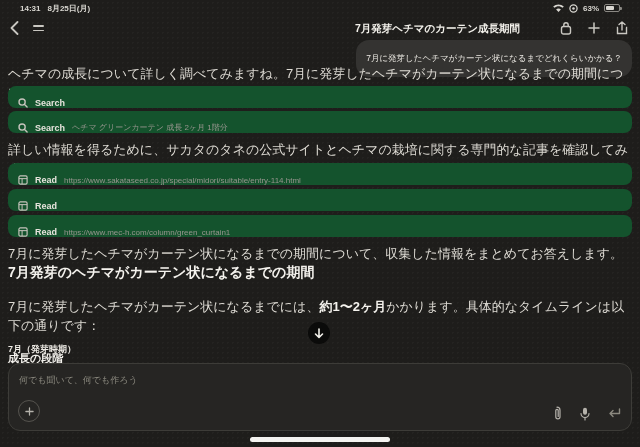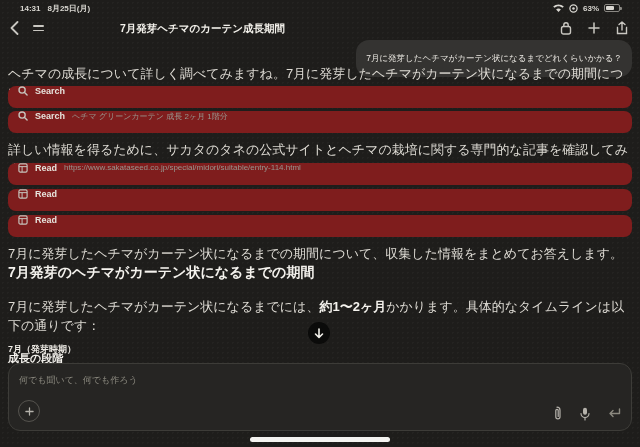--- a/index.html
+++ b/index.html
@@ -25,21 +25,21 @@
   .status-left { display:flex; gap:7px; align-items:center; }
   .status-right { display:flex; gap:5px; align-items:center; }
   .batt { position:relative; width:16px; height:8px; border:1px solid #8a8883; border-radius:2px; }
   .batt::before { content:""; position:absolute; left:1px; top:1px; bottom:1px; width:60%; background:#d9d7d1; border-radius:1px; }
   .batt::after { content:""; position:absolute; right:-3px; top:2px; width:2px; height:3px; background:#8a8883; border-radius:0 1px 1px 0; }
   
   .navbar { position:absolute; top:18px; left:0; right:0; height:26px; }
   .nav-left { position:absolute; left:10px; top:3px; display:flex; gap:14px; align-items:center; }
   .nav-title {
     position:absolute; left:120px; right:120px; top:4px;
-    text-align:left; font-size:10.5px; font-weight:bold; color:#f2f0ea;
+    text-align:right; font-size:10.5px; font-weight:bold; color:#f2f0ea;
     white-space:nowrap; overflow:hidden;
   }
   .nav-right { position:absolute; right:12px; top:3px; display:flex; gap:16px; align-items:center; }
   .icon-btn { background:none; border:none; padding:0; cursor:pointer; display:flex; align-items:center; }
   .menu-bars { display:flex; flex-direction:column; gap:3px; }
   .menu-bars i { display:block; width:11px; height:1.6px; background:#c9c7c1; border-radius:1px; }
   
   .bubble {
     position:absolute; top:40px; right:8px;
     background:#343331; color:#ece9e3;
@@ -52,22 +52,22 @@
   .p2 { top:141px; }
   .p3 { top:245px; }
   .h2 { position:absolute; left:8px; top:264px; font-size:14px; font-weight:bold; color:#f4f2ed; }
   .p4 { top:298px; }
   .p4 b { color:#f4f2ed; }
   .h3 { position:absolute; left:8px; top:318px; font-size:11px; font-weight:bold; color:#f4f2ed;margin-top:33px; }
   .h4 { position:absolute; left:8px; top:343px; font-size:9px; font-weight:bold; color:#eeebe5; }
   
   .tool-row {
     position:absolute; left:8px; right:8px; height:22px;
-    background:#7f1d1d; border-radius:8px;
-    display:flex; align-items:flex-start; gap:7px; padding:0 10px;
+    background:#14532d; border-radius:8px;
+    display:flex; align-items:flex-end; gap:7px; padding:0 10px;
     cursor:pointer;
   }
   .tool-row .label { font-size:9px; font-weight:bold; color:#e6e3dc; }
   .tool-row .detail { font-size:8px; color:#97958e; white-space:nowrap; overflow:hidden; }
   .sr1 { top:86px; } .sr2 { top:111px; }
   .rr1 { top:163px; } .rr2 { top:189px; } .rr3 { top:215px; }
   
   .scroll-fab {
     position:absolute; left:308px; top:322px; width:22px; height:22px;
     border-radius:50%; background:#0b0b0a; border:none; cursor:pointer;
@@ -198,20 +198,21 @@
       <path d="M1 4h9M4.5 4v6" stroke="#c6c3bc" stroke-width="1.1"></path>
     </svg>
   <span class="label">Read</span>
 </div>
 <div class="tool-row rr3">
   <svg width="10" height="10" viewBox="0 0 11 11">
       <rect x="1" y="1" width="9" height="9" rx="1.5" fill="none" stroke="#c6c3bc" stroke-width="1.3"></rect>
       <path d="M1 4h9M4.5 4v6" stroke="#c6c3bc" stroke-width="1.1"></path>
     </svg>
   <span class="label">Read</span>
+  <span class="detail">https://www.mec-h.com/column/green_curtain1</span>
 </div>
 
 <p class="para p3">7月に発芽したヘチマがカーテン状になるまでの期間について、収集した情報をまとめてお答えします。</p>
 
 <h2 class="h2">7月発芽のヘチマがカーテン状になるまでの期間</h2>
 
 <p class="para p4"><span>7月に発芽したヘチマがカーテン状になるまでには、</span><b>約1〜2ヶ月</b><span>かかります。具体的なタイムラインは以下の通りです：</span></p>
 
 <h3 class="h3">成長の段階</h3>
 <h4 class="h4">7月（発芽時期）</h4>

